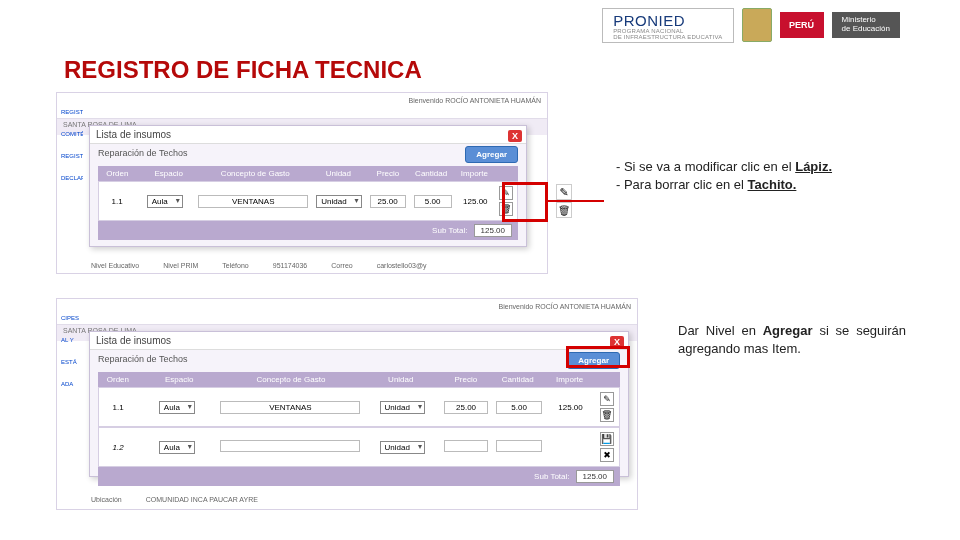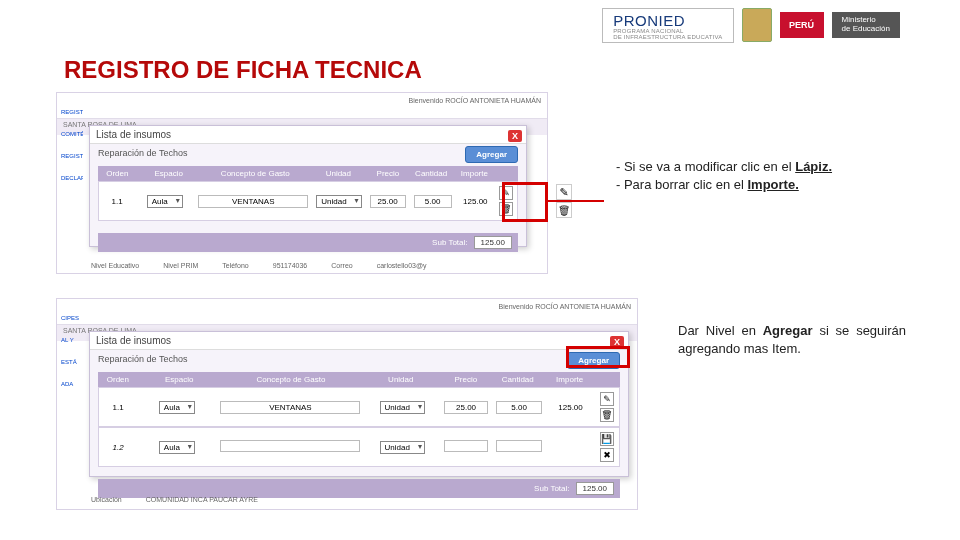--- a/index.html
+++ b/index.html
@@ -32,21 +32,21 @@
   .agregar-btn{position:absolute;right:8px;top:2px;background:#5a8ed6;color:#fff;font-size:8px;font-weight:700;padding:3px 10px;border-radius:3px;border:1px solid #2e69b2}
 
   .tbl-head{display:flex;background:#b9a9cf;color:#fff;font-size:8px;margin:4px 8px 0 8px}
   .tbl-head div{padding:3px 4px;text-align:center}
   .row{display:flex;background:#fff;border:1px solid #d6cee3;margin:0 8px;font-size:8px;align-items:center}
   .row div{padding:3px 4px;text-align:center}
   .cell-in{background:#fff;border:1px solid #bbb;font-size:8px;padding:1px 3px;min-height:12px;display:inline-block}
   .sel{display:inline-block;border:1px solid #888;font-size:8px;padding:1px 14px 1px 4px;position:relative;background:#fff}
   .sel::after{content:"▾";position:absolute;right:2px;top:0;font-size:8px;color:#555}
   .icon-btn{width:14px;height:14px;border:1px solid #999;display:inline-flex;align-items:center;justify-content:center;font-size:9px;background:#fff;margin:1px 0}
-  .subtot{display:flex;justify-content:flex-end;align-items:center;gap:6px;background:#b9a9cf;color:#fff;font-size:8px;margin:12px 8px;padding:3px 6px}
+  .subtot{display:flex;justify-content:flex-end;align-items:center;gap:6px;background:#b9a9cf;color:#fff;font-size:8px;margin:0 8px;padding:3px 6px}
   .subtot .val{background:#fff;color:#333;padding:1px 6px;border:1px solid #999}
 
   .red-box{position:absolute;border:3px solid #d40000}
   .red-arrow{position:absolute;height:0;border-top:2px solid #d40000}
   .note{position:absolute;font-size:13px;color:#222;line-height:1.35}
   .note .u{text-decoration:underline;font-weight:700}
 
   
   .fieldstrip{position:absolute;left:0;right:0;font-size:7px;color:#666;display:flex;gap:24px;padding:2px 34px}
 </style>
@@ -132,21 +132,21 @@
 <div class="red-box" style="left:502px;top:182px;width:46px;height:40px"></div>
 <div style="position:absolute;left:556px;top:184px;width:16px;height:16px;border:1px solid #ccc;background:#fff;display:flex;align-items:center;justify-content:center;font-size:11px">
     <span>✎</span>
   </div>
 <div style="position:absolute;left:556px;top:202px;width:16px;height:16px;border:1px solid #ccc;background:#fff;display:flex;align-items:center;justify-content:center;font-size:10px">
     <span>🗑</span>
   </div>
 <div class="red-arrow" style="left:548px;top:200px;width:56px"></div>
 <div class="note" style="left:616px;top:158px;width:300px">
   <div><span>- Si se va a modificar clic en el </span><span class="u">Lápiz.</span></div>
-  <div><span>- Para borrar clic en el </span><span class="u">Importe.</span></div>
+  <div><span>- Para borrar clic en el </span><span class="u">Tachito.</span></div>
 </div>
 
 <div class="app-frame" style="top:298px;width:582px;height:212px">
   <div class="topbanner"></div>
   <div class="crumbbar">SANTA ROSA DE LIMA</div>
   <div class="welcomebar">Bienvenido    ROCÍO ANTONIETA HUAMÁN</div>
   <div class="sidestrip">
     <div>CIPES</div>
     <div>AL Y</div>
     <div>ESTÁ</div>

